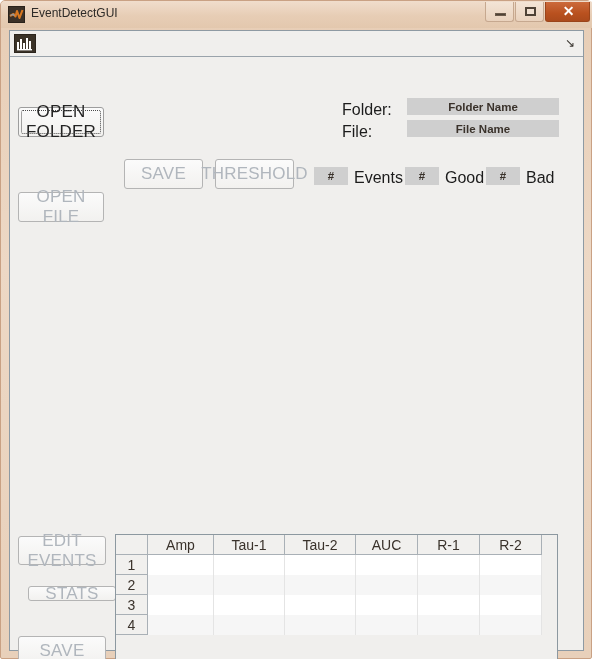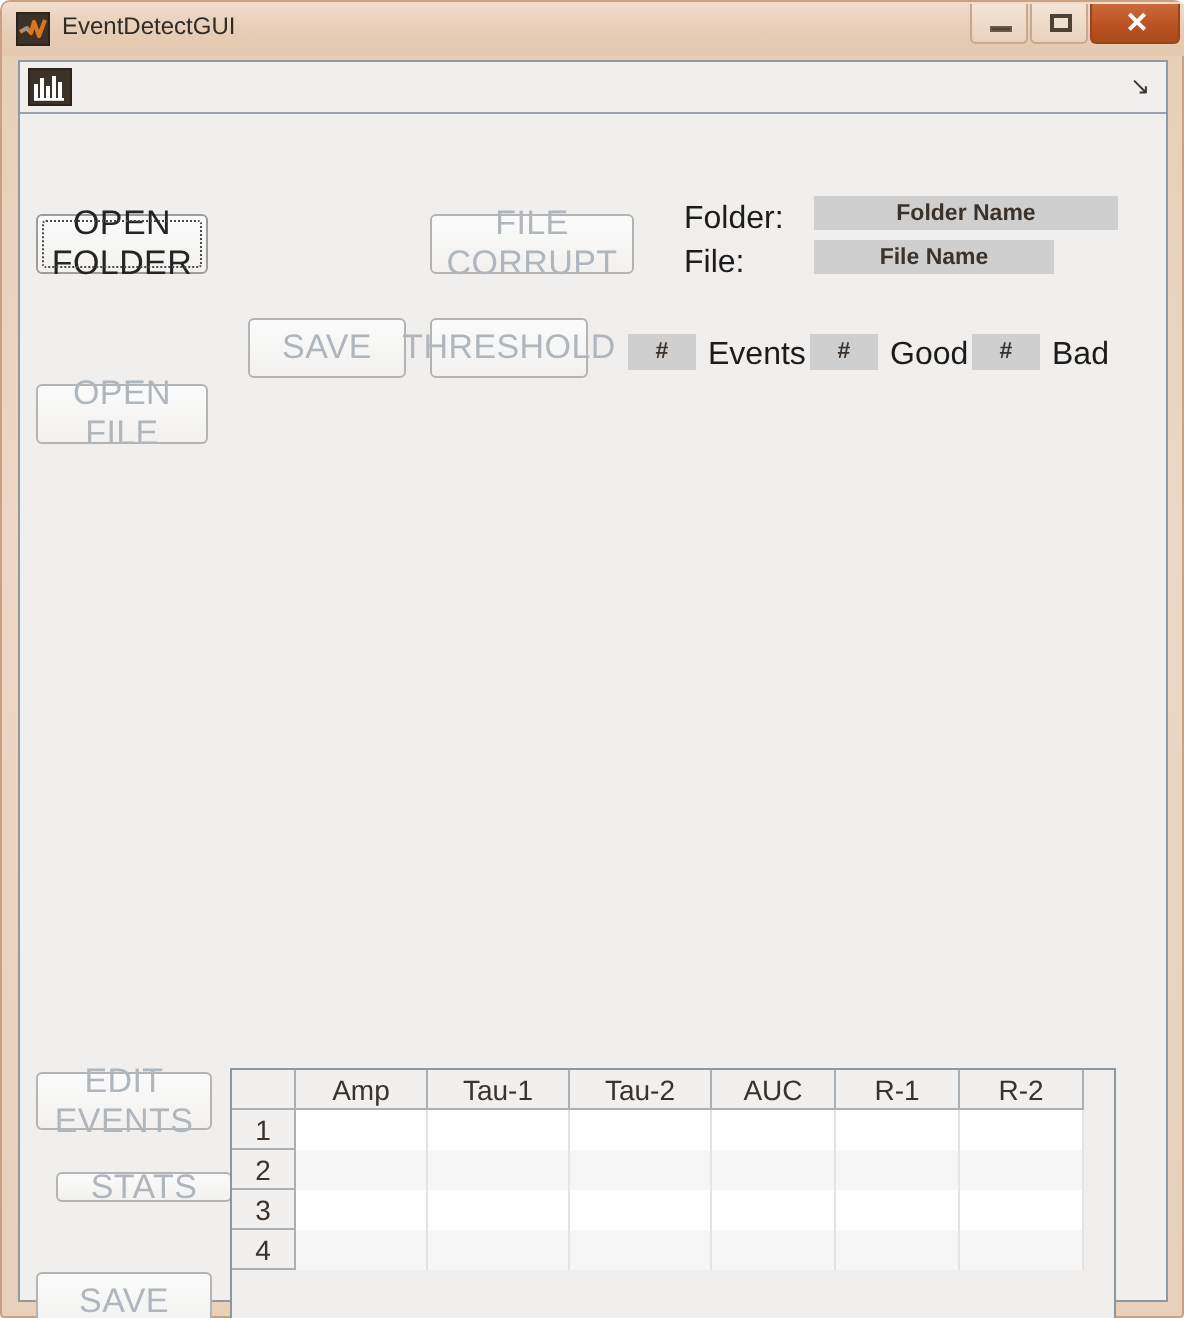--- a/index.html
+++ b/index.html
@@ -276,31 +276,30 @@
           <rect x="14" y="6" width="2" height="8" fill="#ffffff"></rect>
           <rect x="2" y="14" width="15" height="1.4" fill="#ffffff"></rect>
         </svg>
       </div>
       <div class="tb-arrow">↘</div>
     </div>
 
     <div class="panel">
 
       <div class="btn enabled focused" style="left:8px;  top:50px; width:86px; height:30px;">OPEN FOLDER</div>
-      <div class="btn" style="left:205px;top:50px; width:102px;height:30px;">FILE CORRUPT</div>
 
       <div class="btn" style="left:8px;  top:102px; width:86px; height:30px;margin-top:33px;">OPEN FILE</div>
       <div class="btn" style="left:114px;top:102px; width:79px; height:30px;">SAVE</div>
       <div class="btn" style="left:205px;top:102px; width:79px; height:30px;">THRESHOLD</div>
 
       <div class="lbl" style="left:332px; top:44px;">Folder:</div>
       <div class="vfield" style="left:397px; top:41px; width:152px; height:17px;">Folder Name</div>
 
       <div class="lbl" style="left:332px; top:66px;">File:</div>
-      <div class="vfield" style="left:397px; top:63px; width:120px; height:17px;">File Name</div>
+      <div class="vfield" style="left:397px; top:63px; width:152px; height:17px;">File Name</div>
 
       <div class="vfield" style="left:304px; top:110px; width:34px; height:18px;">#</div>
       <div class="lbl" style="left:344px; top:112px;">Events</div>
 
       <div class="vfield" style="left:395px; top:110px; width:34px; height:18px;">#</div>
       <div class="lbl" style="left:435px; top:112px;">Good</div>
 
       <div class="vfield" style="left:476px; top:110px; width:34px; height:18px;">#</div>
       <div class="lbl" style="left:516px; top:112px;">Bad</div>
 

